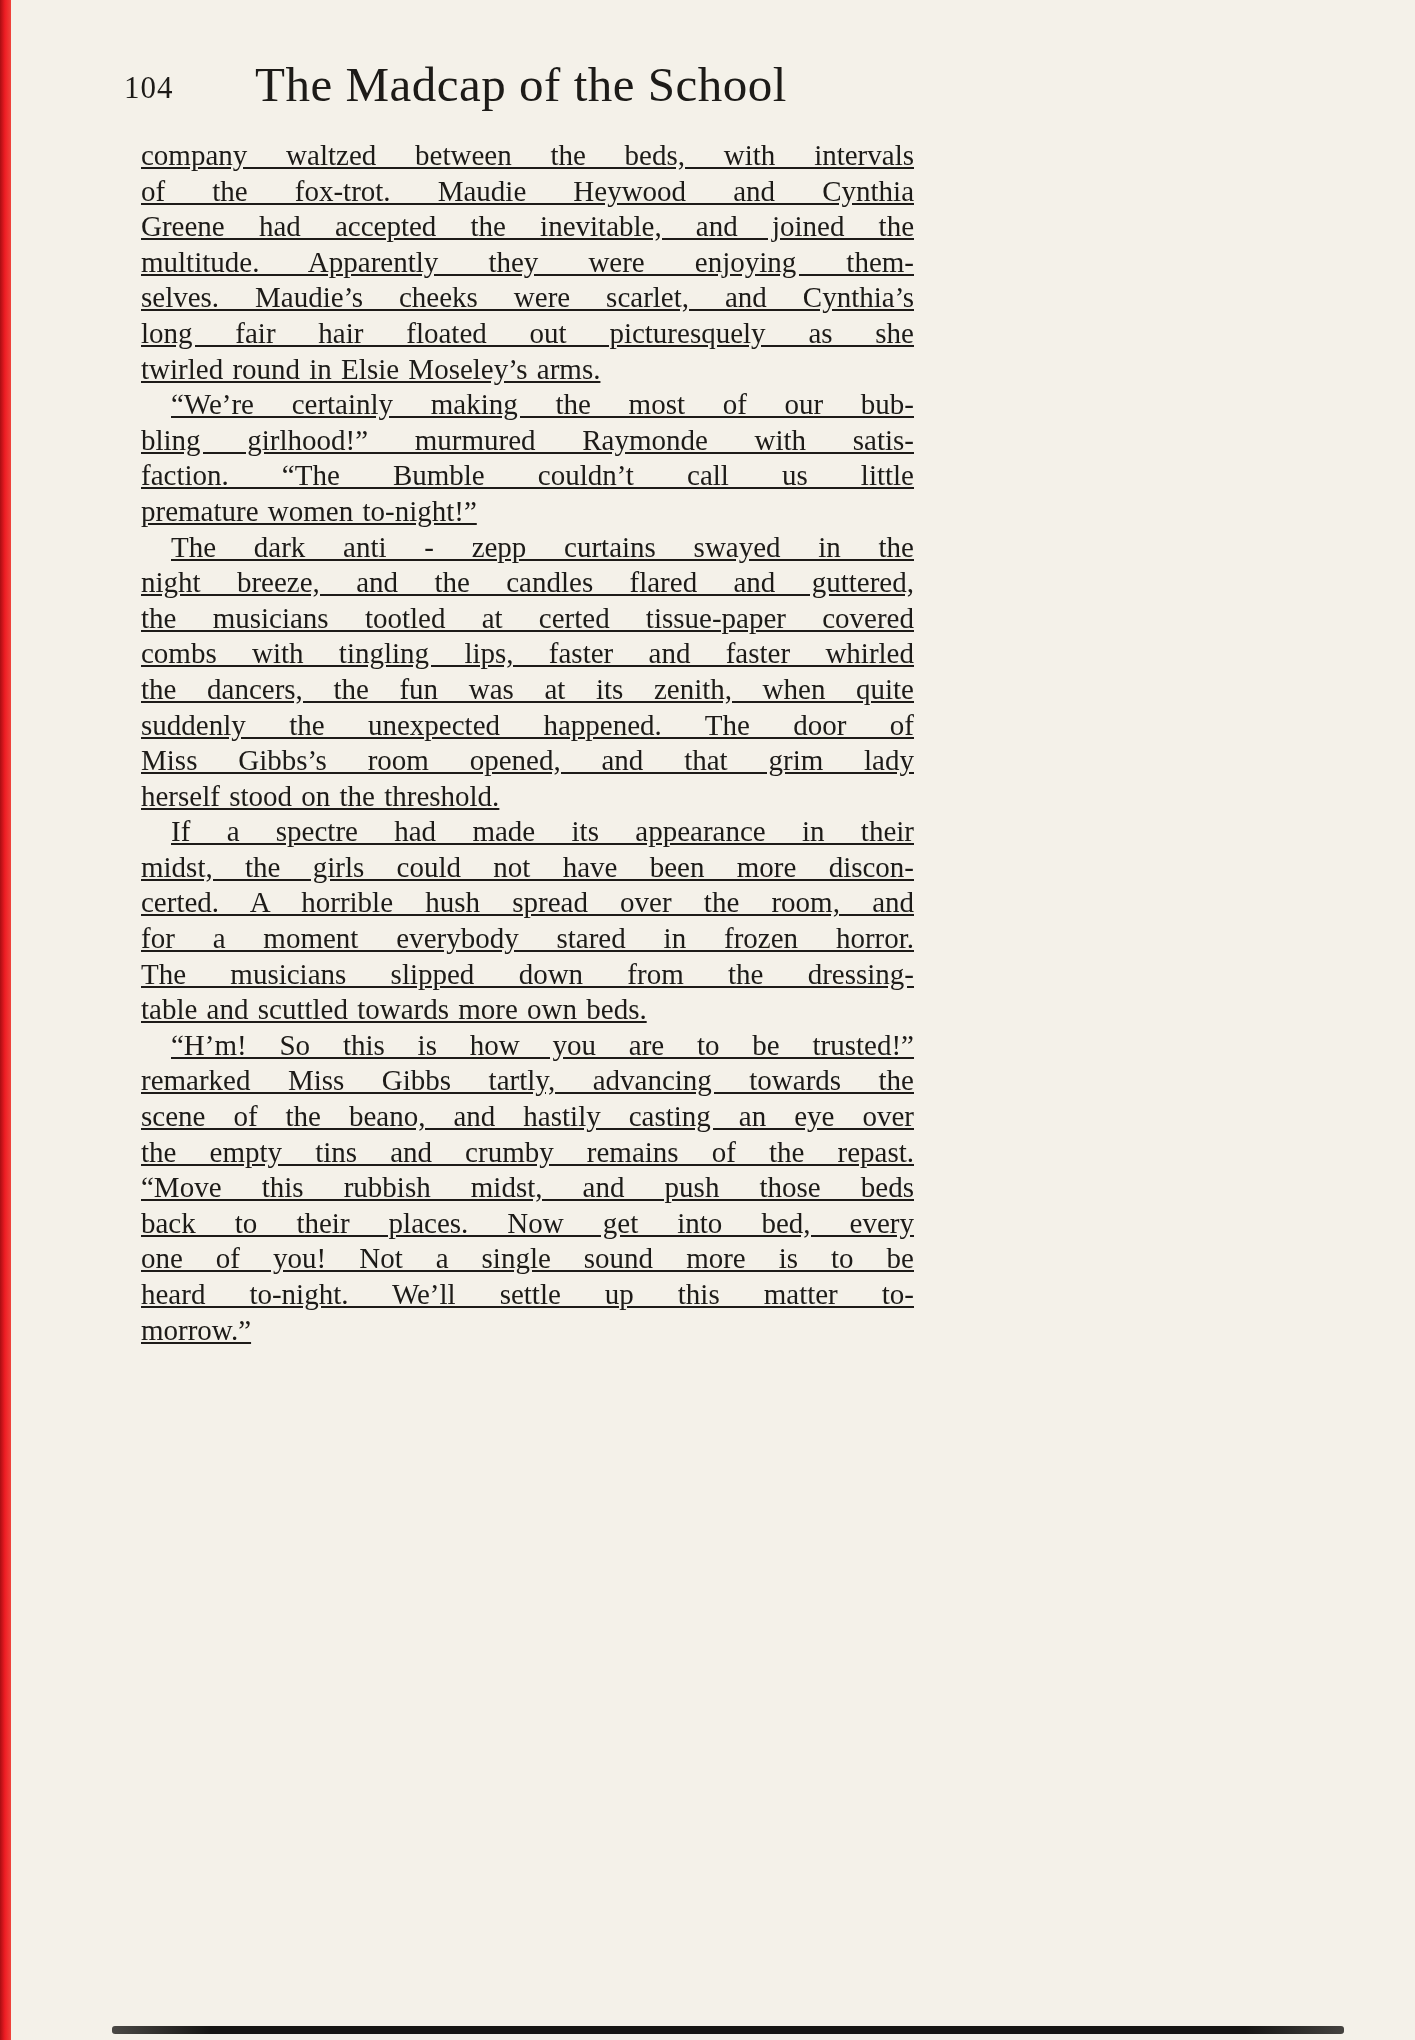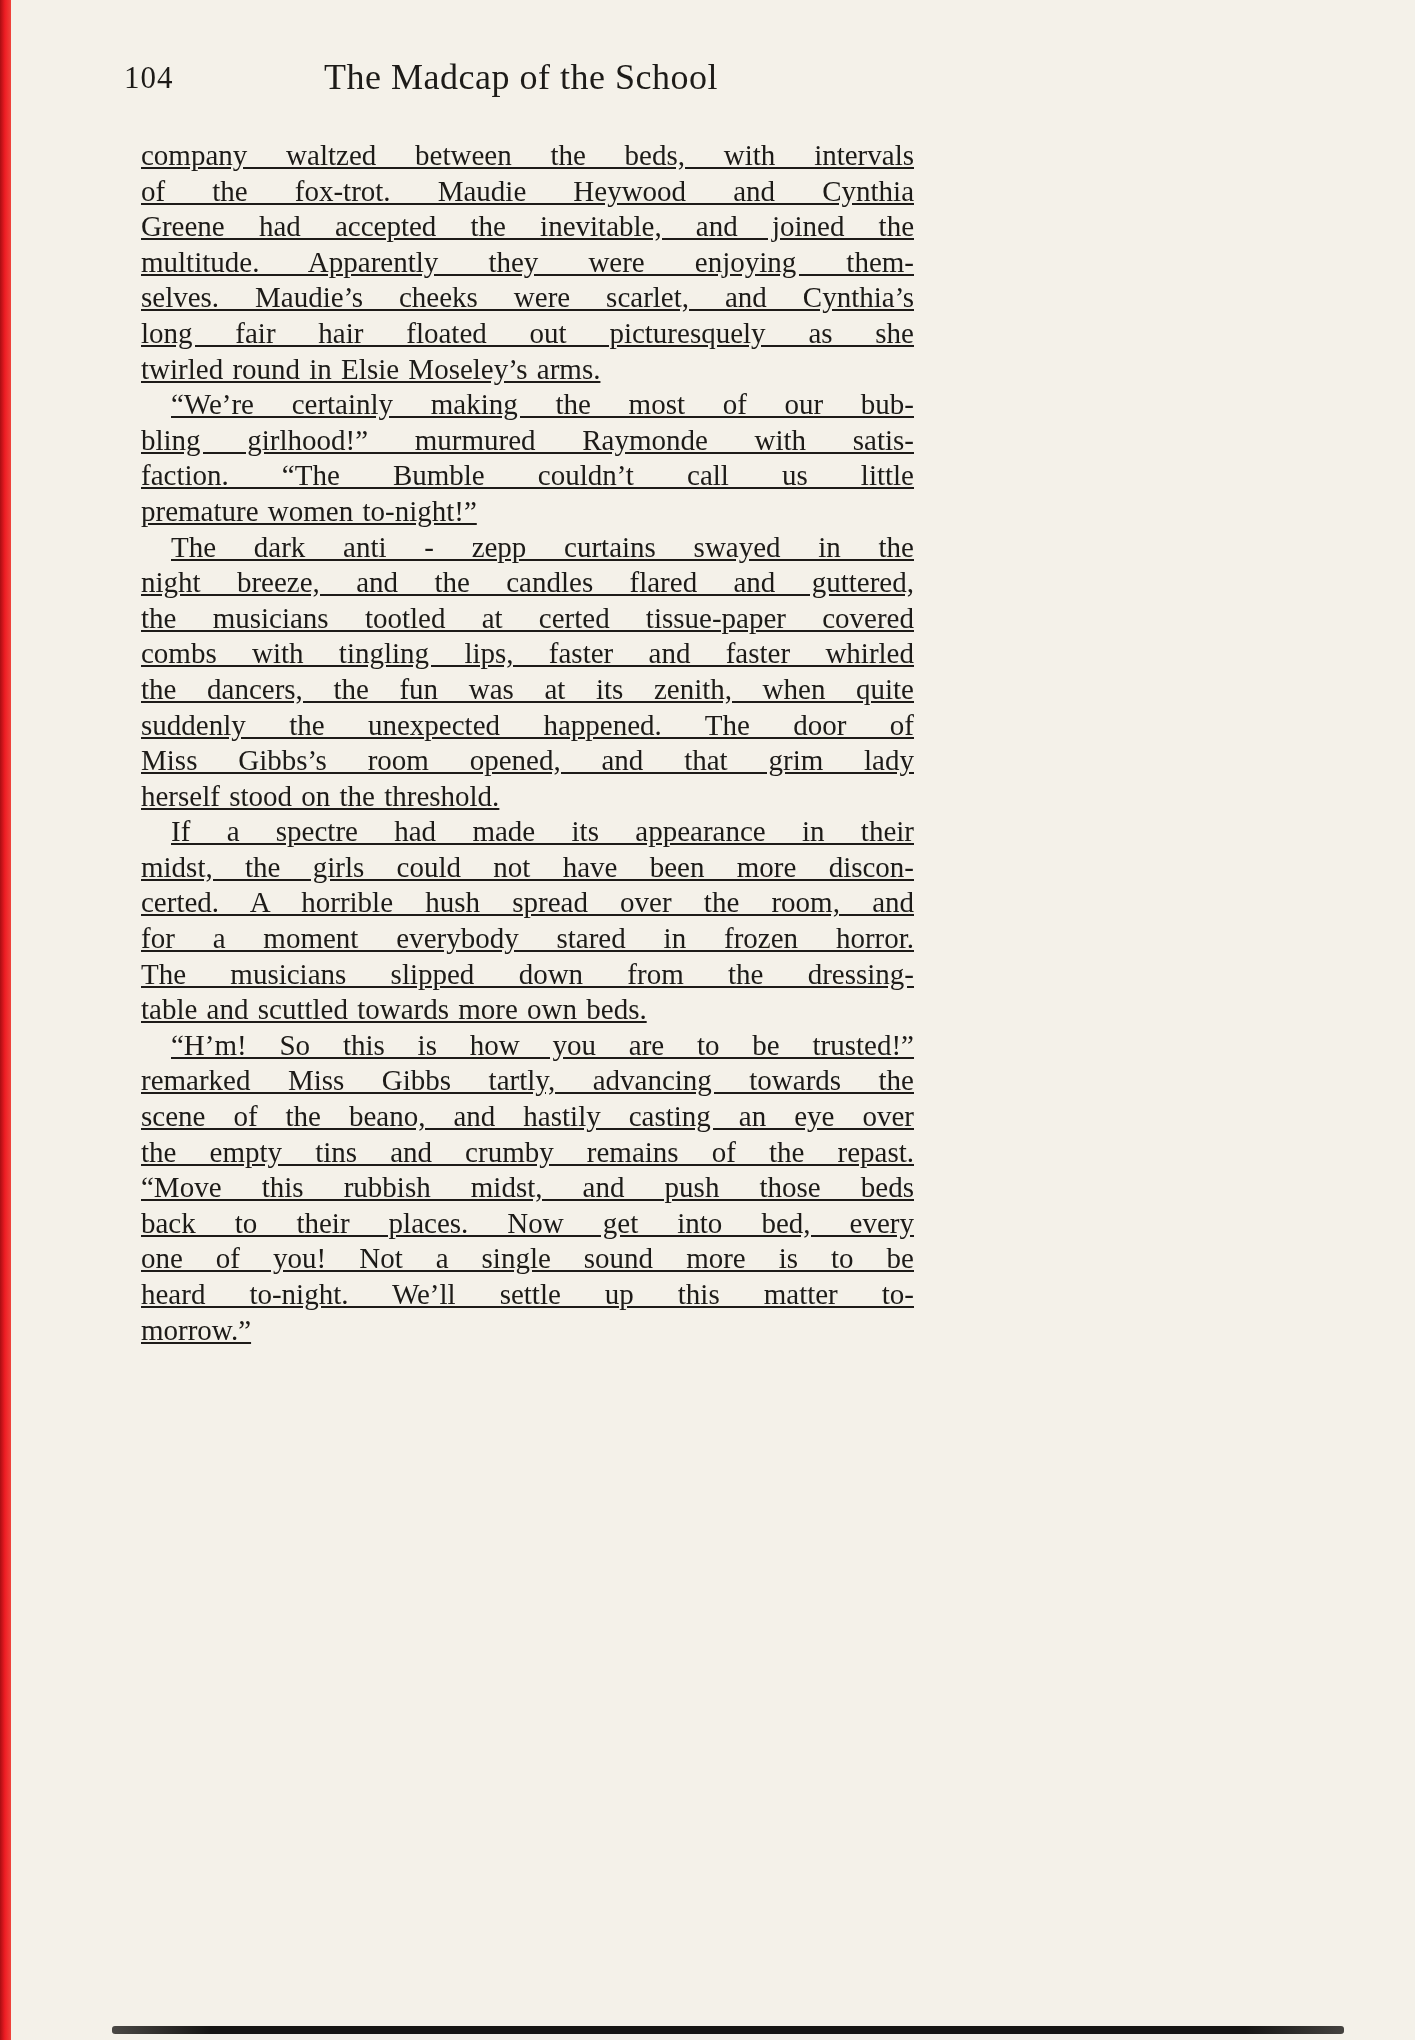--- a/index.html
+++ b/index.html
@@ -38,28 +38,28 @@
   .header {
     position: absolute;
     top: 56px;
     left: 128px;
     width: 786px;
     height: 62px;
   }
   .pagenum {
     position: absolute;
     left: -4px;
-    bottom: 22px;
+    bottom: 12px;
     font-size: 31px;
     letter-spacing: 1px;
   }
   .title {
     display: block;
     text-align: center;
-    font-size: 36px;
+    font-size: 49px;
     letter-spacing: 0.5px;
     white-space: nowrap;
   }
   .text-block {
     position: absolute;
     top: 138px;
     left: 141px;
     width: 773px;
   }
   .para { margin: 0; }

